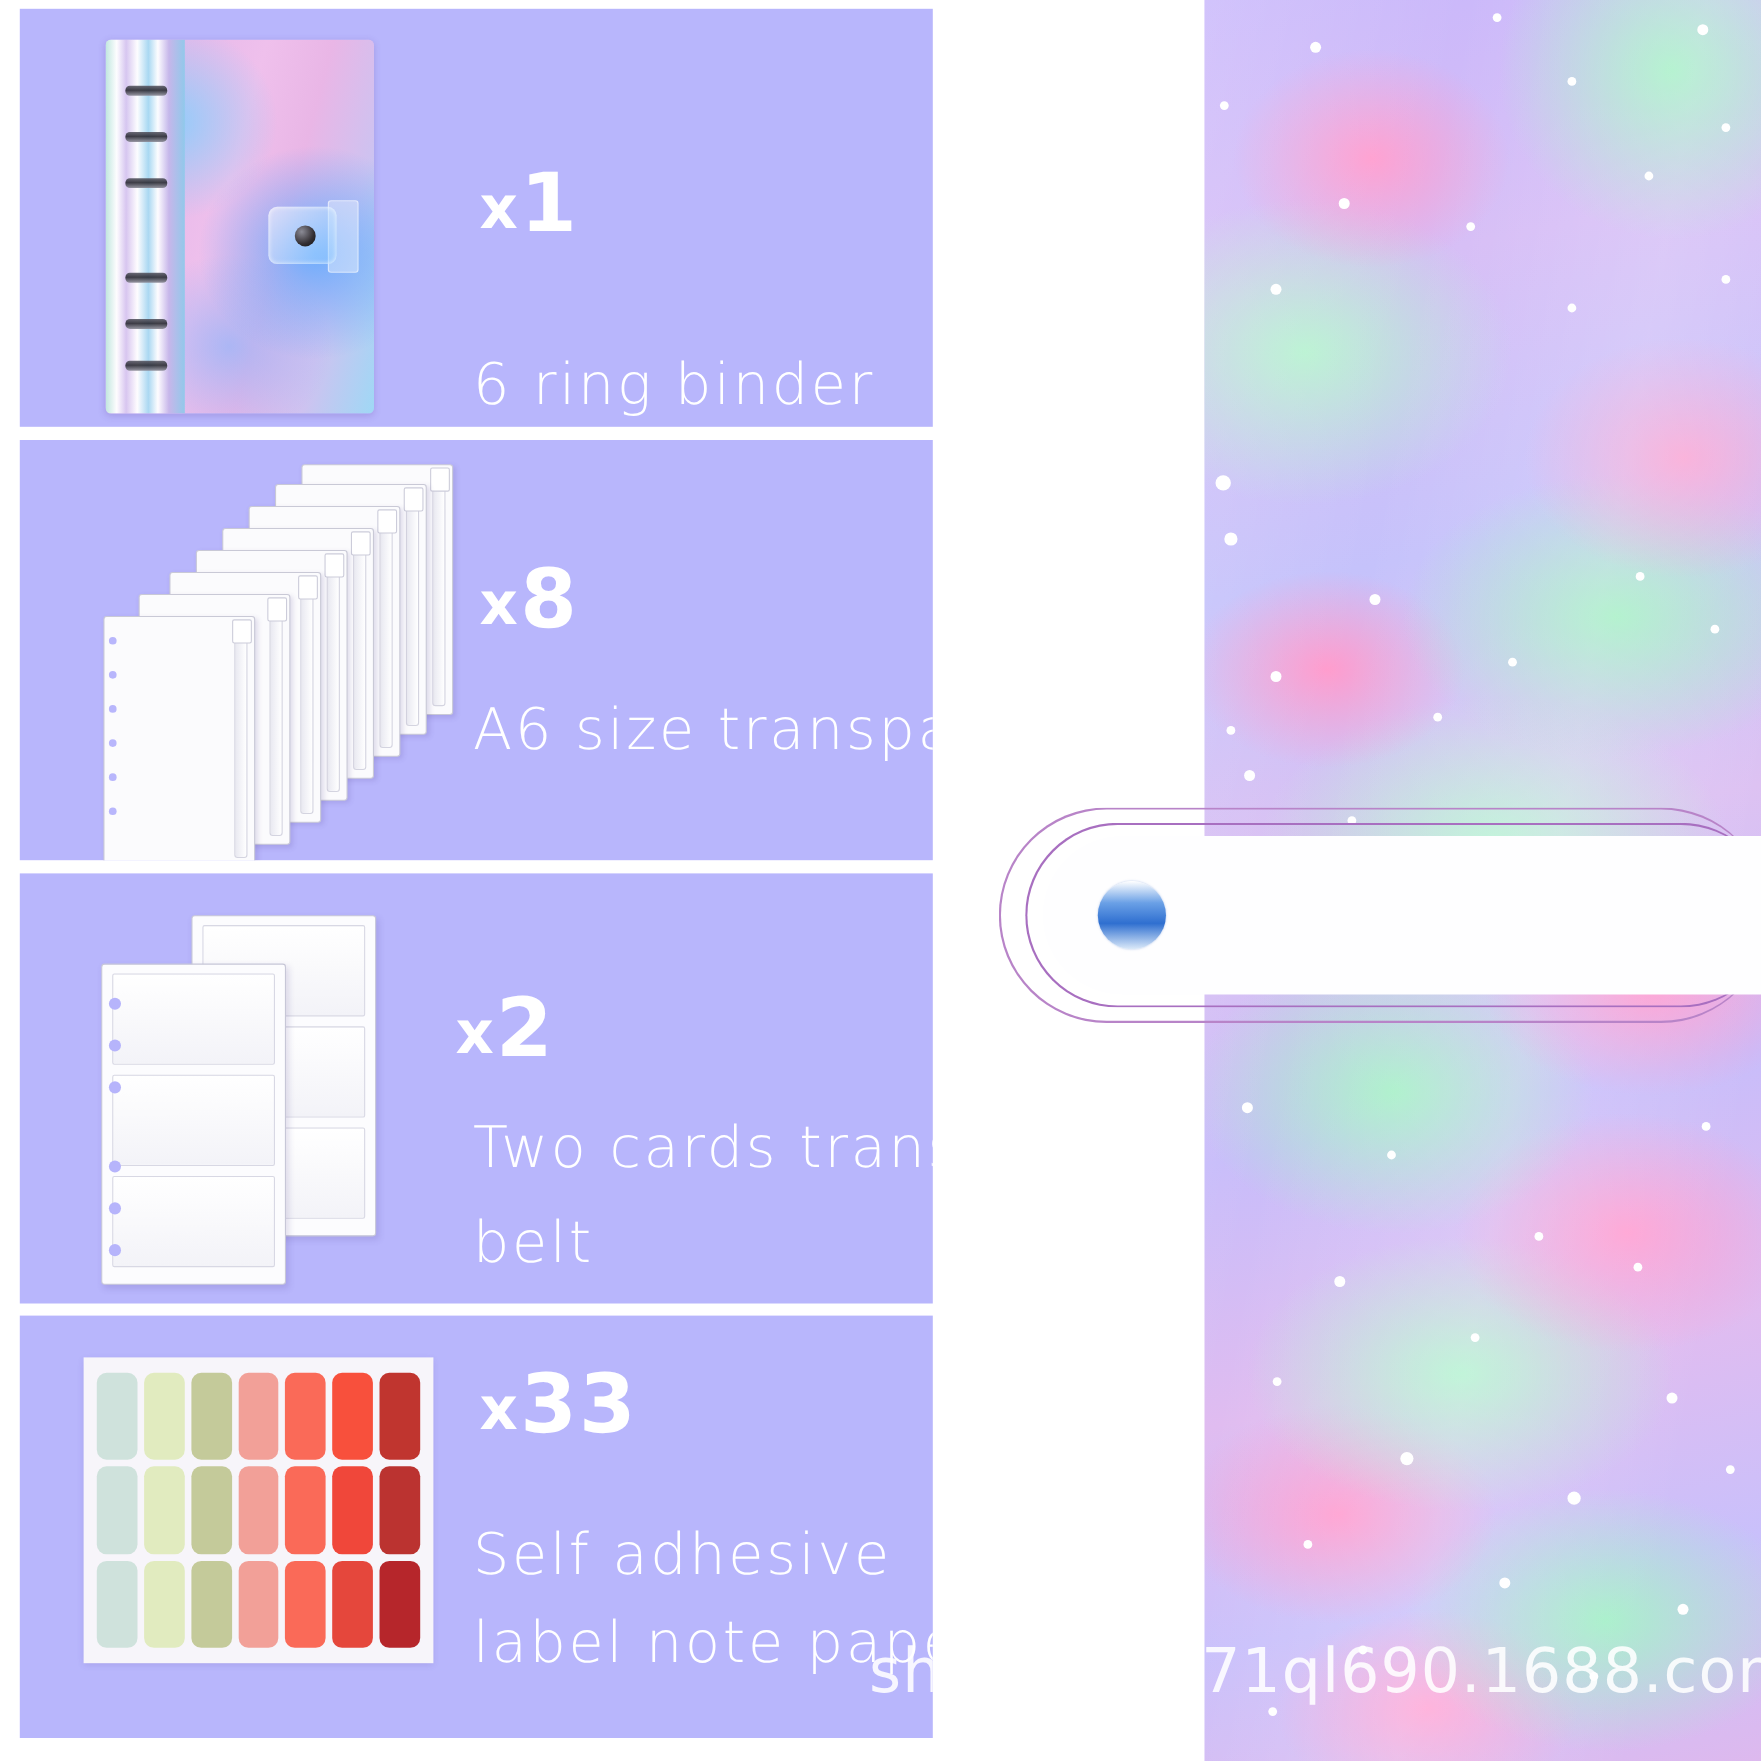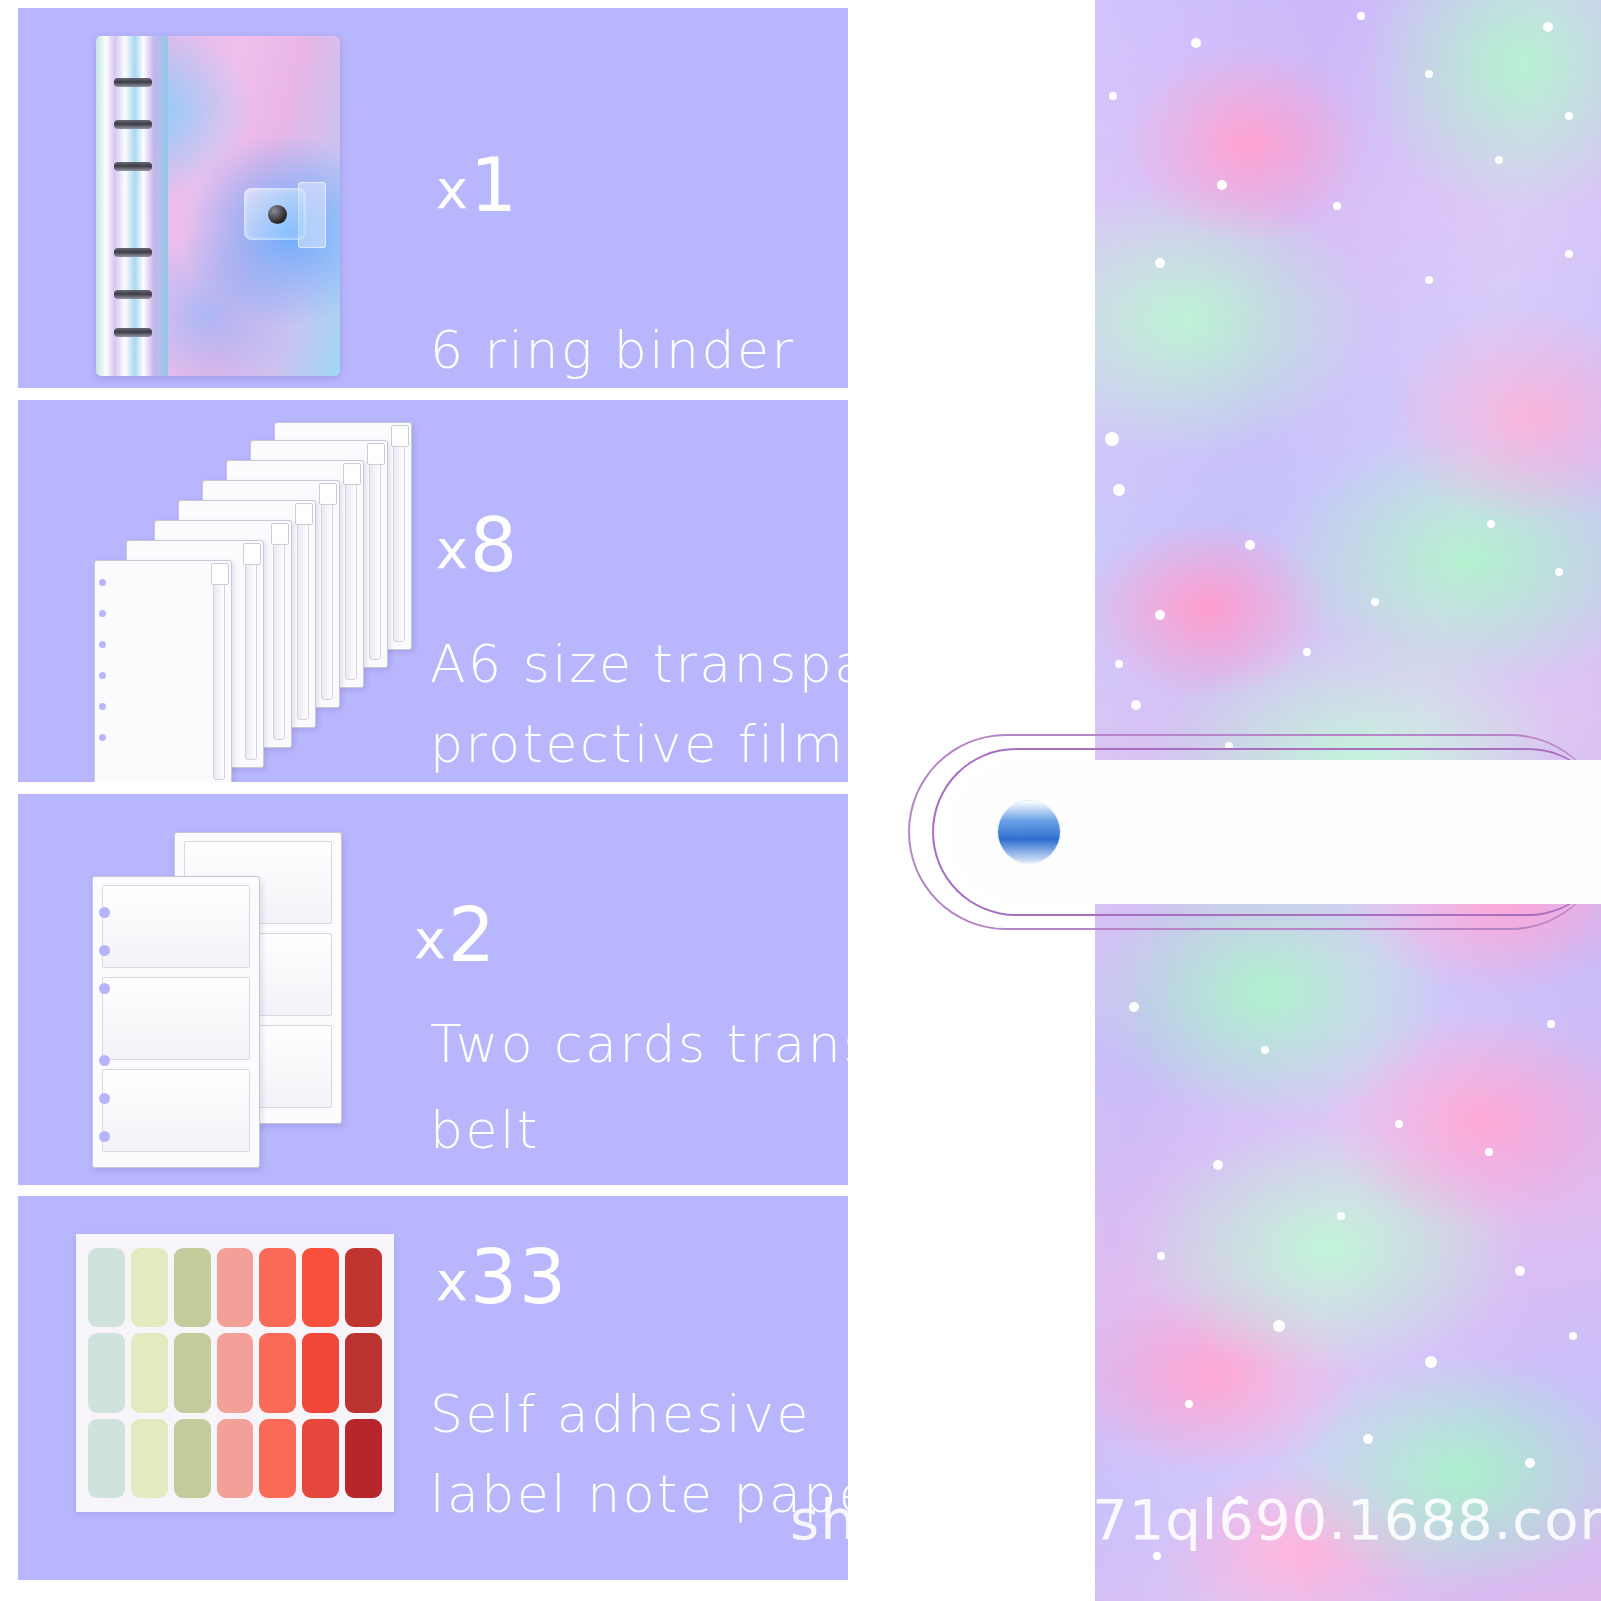--- a/index.html
+++ b/index.html
@@ -7,21 +7,21 @@
        font-family:"DejaVu Sans","Liberation Sans",sans-serif;}
 
   
   .panel{position:absolute;left:18px;width:830px;background:#b8b6fc;overflow:hidden;}
   #panel-1{top:8px;height:380px;}
   #panel-2{top:400px;height:382px;}
   #panel-3{top:794px;height:391px;}
   #panel-4{top:1196px;height:384px;}
 
   .qty{position:absolute;color:#ffffff;font-size:74px;line-height:1;
-       letter-spacing:2px;font-weight:400;white-space:nowrap;}
+       letter-spacing:2px;font-weight:700;white-space:nowrap;}
   .qty .x{font-size:54px;vertical-align:3px;}
   .caption{position:absolute;color:#ffffff;font-size:52px;line-height:1.62;
            letter-spacing:2.5px;white-space:nowrap;font-weight:300;}
 
   
   .binder{position:absolute;left:78px;top:28px;width:244px;height:340px;
           border-radius:5px;overflow:hidden;
           background:
             radial-gradient(ellipse 70% 46% at 78% 57%, rgba(90,170,255,.85) 0%, rgba(90,170,255,0) 62%),
             radial-gradient(ellipse 60% 40% at 25% 22%, rgba(120,210,255,.75) 0%, rgba(120,210,255,0) 65%),
@@ -177,21 +177,20 @@
           <i></i>
           <i></i>
           <i></i>
         </div>
     </div>
   </div>
   <div class="qty" style="left:418px;top:108px">
     <span class="x">x</span><span>8</span>
   </div>
   <div class="caption" style="left:412px;top:222px">A6 size transparent</div>
-  <div class="caption" style="left:412px;top:302px">protective film</div>
 </div>
 
 <div class="panel" id="panel-3">
   <div style="position:absolute;left:60px;top:16px;width:330px;height:360px">
     <div class="sleeve" style="left:96px;top:22px;width:166px;height:290px">
       <div class="pocket" style="top:8px"></div>
       <div class="pocket" style="top:100px"></div>
       <div class="pocket" style="top:192px"></div>
       <div class="hole" style="top:48px"></div>
       <div class="hole" style="top:88px"></div>

